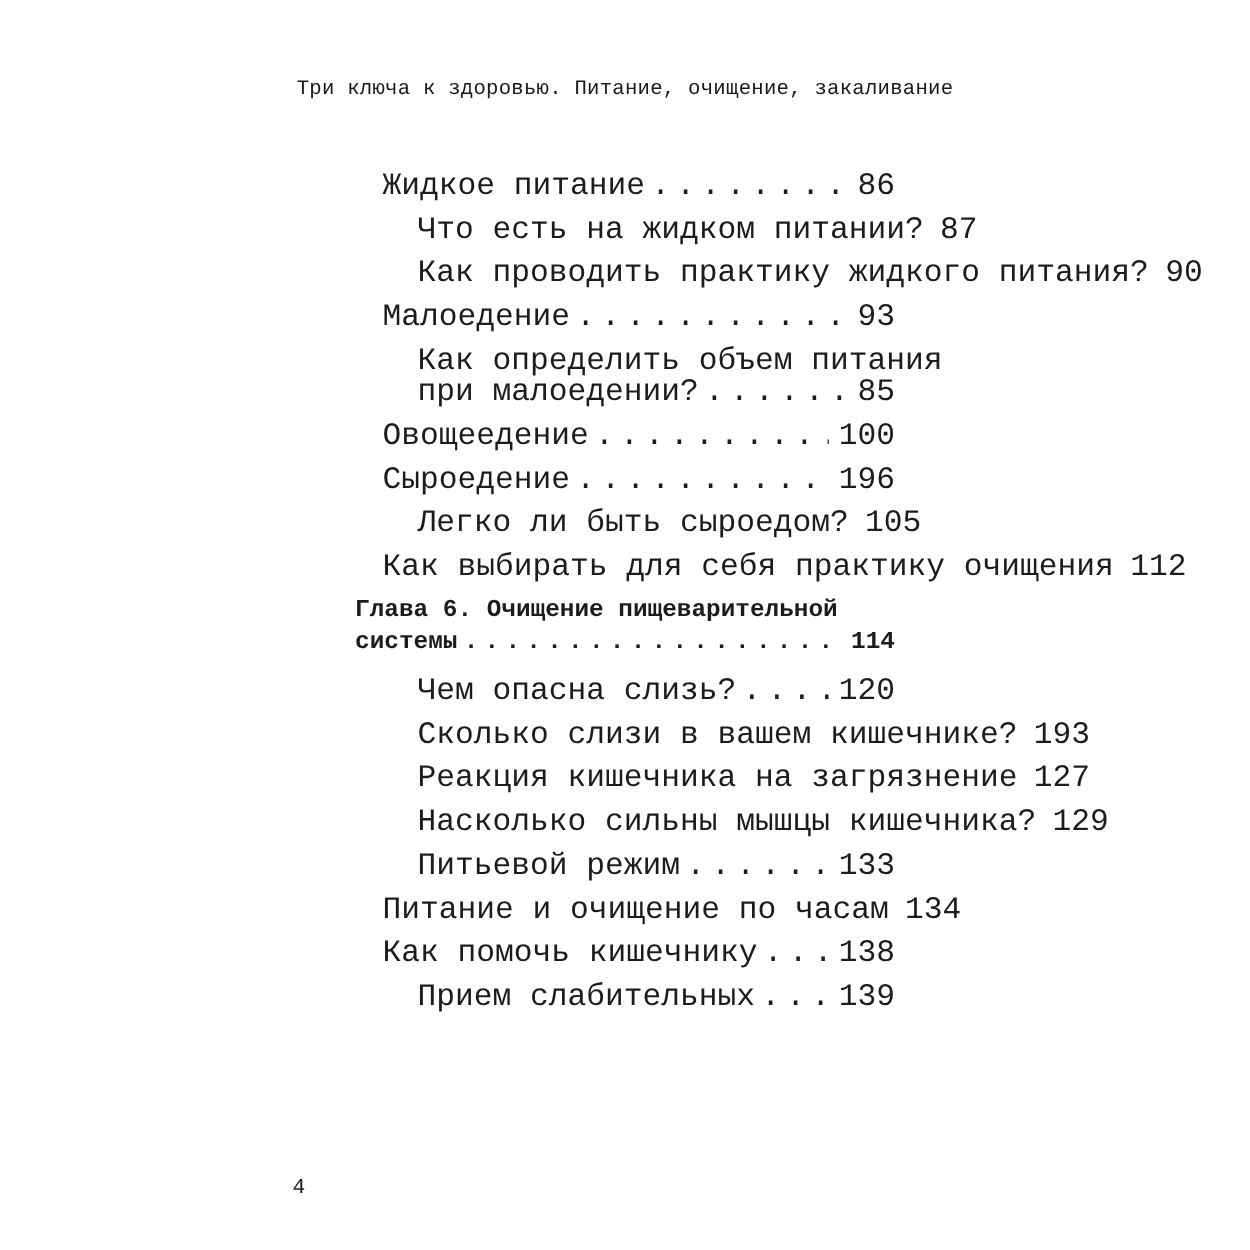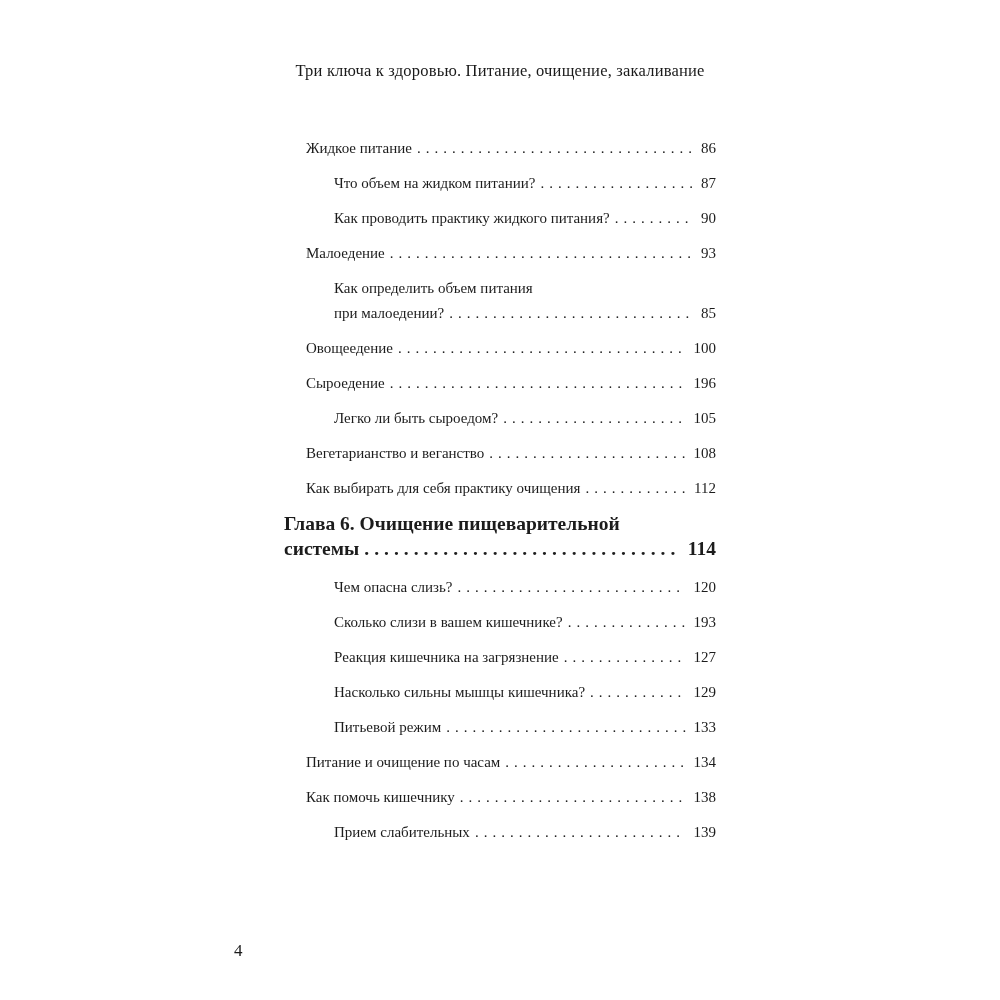--- a/index.html
+++ b/index.html
@@ -1,21 +1,21 @@
 <!DOCTYPE html>
 <html><head>
 <meta charset="utf-8">
 <style>
   html, body { margin: 0; padding: 0; background: #ffffff; }
   .page {
     position: relative;
     width: 1000px;
     height: 1000px;
     background: #ffffff;
-    font-family: Liberation Serif, serif;
+    font-family: Liberation Mono, monospace;
     color: #1a1a1a;
     overflow: hidden;
   }
   .running-header {
     position: absolute;
     top: 61px;
     left: 0;
     width: 100%;
     text-align: center;
     font-size: 16.5px;
@@ -23,21 +23,21 @@
     color: #1a1a1a;
   }
   .content {
     position: absolute;
     top: 136px;
     left: 284px;
     width: 432px;
   }
   .toc-row {
     margin-bottom: 10px;
-    font-size: 15px;
+    font-size: 25px;
     line-height: 25px;
     color: #1c1c1c;
   }
   .toc-row.lvl1 { padding-left: 22px; }
   .toc-row.lvl2 { padding-left: 50px; }
   .toc-row.chapter {
     font-weight: bold;
     font-size: 19.5px;
     margin-top: 8px;
     margin-bottom: 14px;
@@ -82,21 +82,21 @@
     <div id="toc-list">
         <div class="toc-row lvl1">
           <div class="toc-main">
             <span class="title">Жидкое питание</span>
             <span class="leader"></span>
             <span class="pagenum">86</span>
           </div>
         </div>
         <div class="toc-row lvl2">
           <div class="toc-main">
-            <span class="title">Что объем на жидком питании?</span>
+            <span class="title">Что есть на жидком питании?</span>
             <span class="leader"></span>
             <span class="pagenum">87</span>
           </div>
         </div>
         <div class="toc-row lvl2">
           <div class="toc-main">
             <span class="title">Как проводить практику жидкого питания?</span>
             <span class="leader"></span>
             <span class="pagenum">90</span>
           </div>
@@ -128,27 +128,20 @@
             <span class="title">Сыроедение</span>
             <span class="leader"></span>
             <span class="pagenum">196</span>
           </div>
         </div>
         <div class="toc-row lvl2">
           <div class="toc-main">
             <span class="title">Легко ли быть сыроедом?</span>
             <span class="leader"></span>
             <span class="pagenum">105</span>
-          </div>
-        </div>
-        <div class="toc-row lvl1">
-          <div class="toc-main">
-            <span class="title">Вегетарианство и веганство</span>
-            <span class="leader"></span>
-            <span class="pagenum">108</span>
           </div>
         </div>
         <div class="toc-row lvl1">
           <div class="toc-main">
             <span class="title">Как выбирать для себя практику очищения</span>
             <span class="leader"></span>
             <span class="pagenum">112</span>
           </div>
         </div>
         <div class="toc-row lvl0 chapter">

